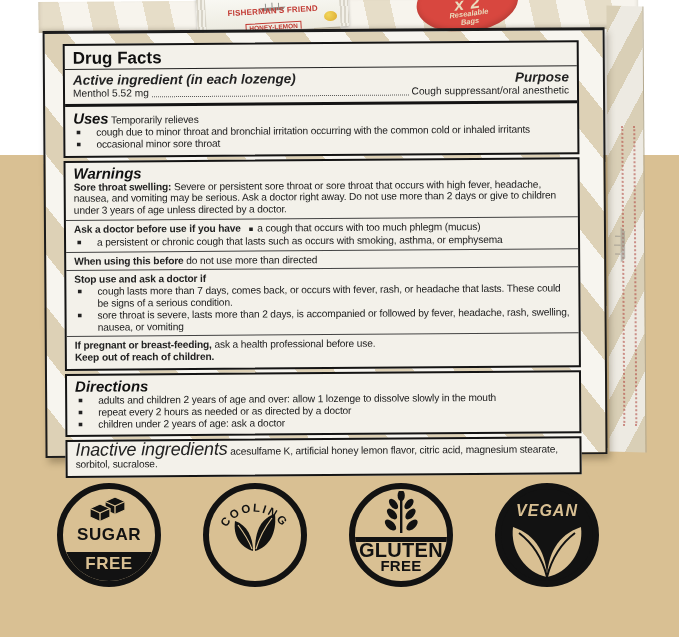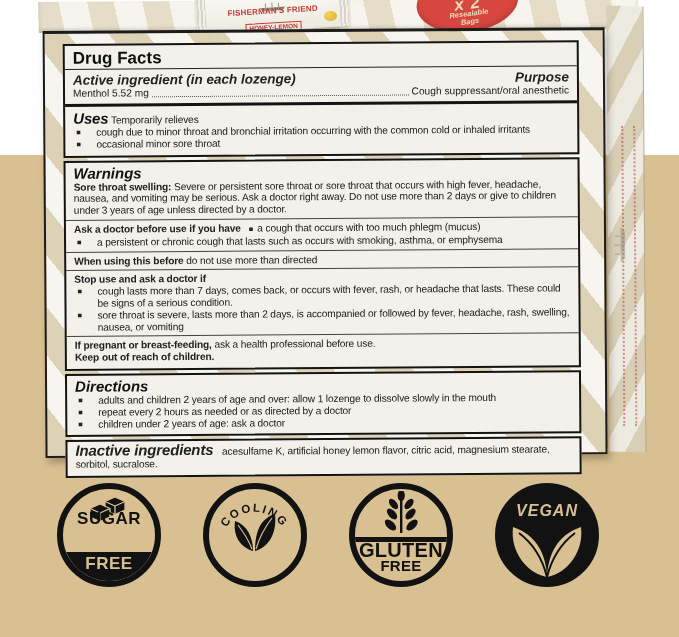--- a/index.html
+++ b/index.html
@@ -71,21 +71,21 @@
   .ai-row{display:flex;justify-content:space-between;font-style:italic;font-weight:bold;font-size:13.5px;line-height:15px;}
   .dose-row{display:flex;align-items:flex-end;font-size:10.2px;line-height:12px;}
   .leader{flex:1;border-bottom:1.3px dotted #555;margin:0 3px 2px;}
   .sec-head{font-style:italic;font-weight:bold;font-size:15px;line-height:16px;color:#111;}
   .body-txt{font-size:10.2px;line-height:11.8px;letter-spacing:-0.15px;}
   .b{font-weight:bold;}
   .bullet-row{display:flex;font-size:10.2px;line-height:11.8px;letter-spacing:-0.15px;}
   .bullet-marker{width:20px;padding-left:3px;font-size:7.5px;flex:none;}
   .bullet-text{flex:1;}
   .inline-bullet{font-size:7.5px;padding:0 4px 0 8px;}
-  .inactive-head{font-style:italic;font-weight:bold;font-size:15px;margin-right:6px;}
+  .inactive-head{font-style:italic;font-weight:normal;font-size:18px;}
 
   
   .badges{position:absolute;left:57px;top:483px;display:flex;gap:42px;}
   .badge{width:104px;height:104px;border-radius:50%;border:6.5px solid #121212;box-sizing:border-box;position:relative;overflow:hidden;flex:none;}
   .badge-inner{position:absolute;left:0;top:0;right:0;bottom:0;}
   .chord{position:absolute;left:-8px;right:-8px;bottom:-6px;height:35px;background:#121212;color:#d9c093;text-align:center;}
   .chord-txt{font-weight:bold;letter-spacing:.5px;}
   .icon-center{position:absolute;left:50%;transform:translateX(-50%);}
   .badge-word{position:absolute;width:100%;text-align:center;font-weight:bold;color:#121212;}
   .vegan{background:#121212;}
@@ -241,21 +241,21 @@
           <g fill="#121212" stroke="#d9c093" stroke-width="1.3" stroke-linejoin="round">
             <polygon points="27,2 37,6.5 37,15 27,19.5 17,15 17,6.5"></polygon>
             <polyline points="17,6.5 27,11 37,6.5" fill="none"></polyline>
             <line x1="27" y1="11" x2="27" y2="19.5"></line>
             <polygon points="12,9 22,13.5 22,22 12,26.5 2,22 2,13.5"></polygon>
             <polyline points="2,13.5 12,18 22,13.5" fill="none"></polyline>
             <line x1="12" y1="18" x2="12" y2="26.5"></line>
           </g>
         </svg>
       </div>
-      <div class="badge-word" style="top:20px;font-size:17px;letter-spacing:.5px;">SUGAR</div>
+      <div class="badge-word" style="top:36px;font-size:17px;letter-spacing:.5px;">SUGAR</div>
       <div class="chord">
         <div class="chord-txt" style="font-size:17px;line-height:24px;">FREE</div>
       </div>
     </div>
   </div>
 
   <div class="badge">
     <div class="badge-inner">
       <svg class="arc-svg" width="91" height="91" viewBox="0 0 91 91">
         <defs>

